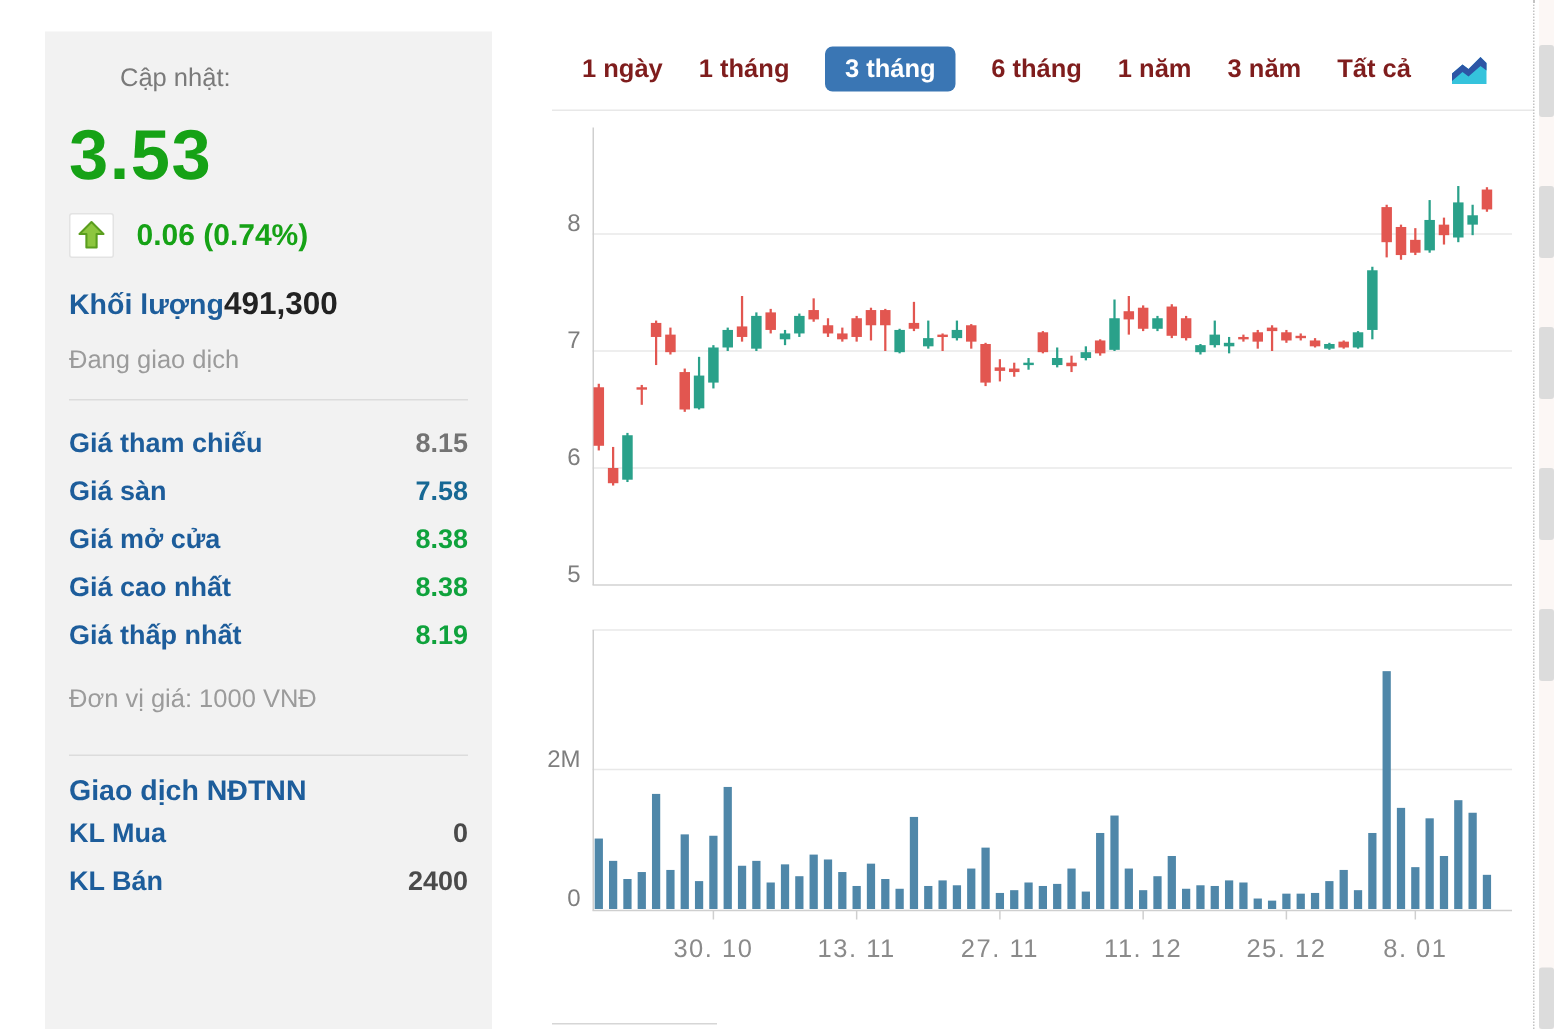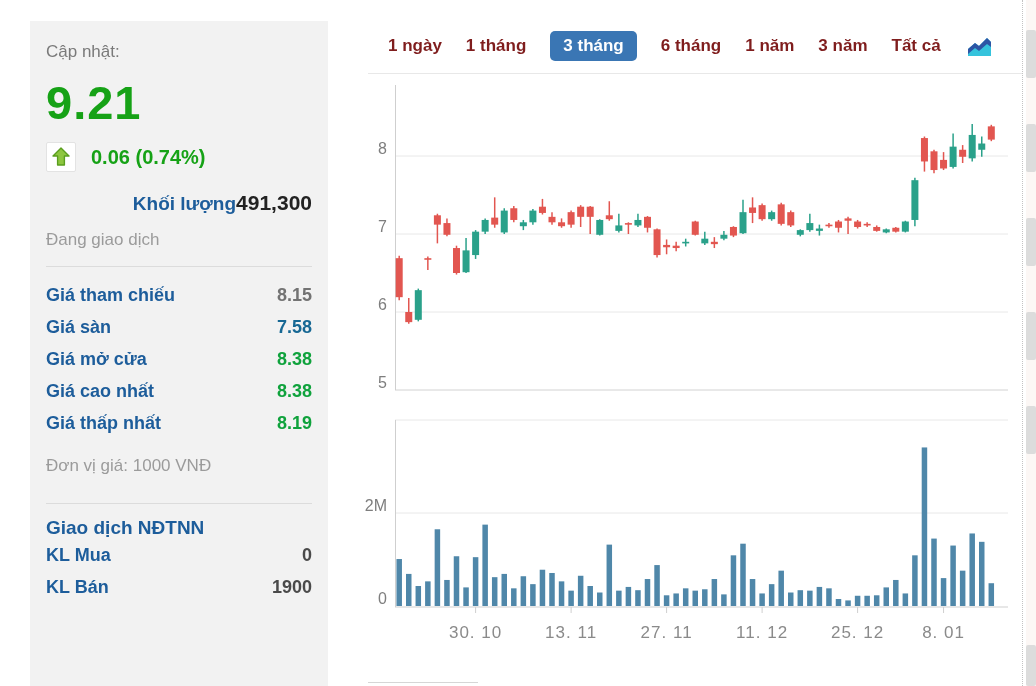--- a/index.html
+++ b/index.html
@@ -2,28 +2,28 @@
 <html><head>
 <meta charset="utf-8">
 <style>
   html,body{margin:0;padding:0;background:#fff;}
   #stage{position:relative;width:1036px;height:686px;overflow:hidden;background:#fff;
          font-family:"Liberation Sans", sans-serif;}
 
   
   #sidebar{position:absolute;left:30px;top:21px;width:298px;height:665px;
            background:#f2f2f2;box-sizing:border-box;padding:20px 16px 0 16px;}
-  .upd-label{font-size:17px;color:#7a7a7a;line-height:22px;}
+  .upd-label{font-size:17px;color:#7a7a7a;line-height:22px;margin-left:34px;}
   .upd-time{font-size:17px;color:#6f6f6f;line-height:23px;}
   .big-price{margin-top:16px;font-size:47px;font-weight:bold;color:#16a216;line-height:48px;letter-spacing:1px;}
   .change-row{margin-top:15px;display:flex;align-items:center;}
   .arrow-box{width:28px;height:28px;background:#fff;border:1px solid #e3e3e3;border-radius:2px;
              display:flex;align-items:center;justify-content:center;}
   .change-text{margin-left:15px;font-size:20px;font-weight:bold;color:#16a216;}
-  .vol-row{margin-top:19px;display:flex;justify-content:flex-end;align-items:baseline;}
+  .vol-row{margin-top:19px;display:flex;justify-content:flex-start;align-items:baseline;}
   .vol-label{font-size:19px;font-weight:bold;color:#1d5d9b;}
   .vol-value{font-size:21px;font-weight:bold;color:#222;}
   .status-text{margin-top:15px;font-size:17px;color:#9b9b9b;}
   .divider{margin-top:16px;border-top:1px solid #dcdcdc;height:0;}
   .rows-block{margin-top:12px;}
   .s-row{display:flex;justify-content:space-between;align-items:center;height:32px;}
   .s-row .lbl{font-size:18px;font-weight:bold;color:#1d5d9b;}
   .s-row .val{font-size:18px;font-weight:bold;}
   .unit-note{margin-top:17px;font-size:17px;color:#9b9b9b;}
   .divider2{margin-top:27px;border-top:1px solid #dcdcdc;height:0;}
@@ -49,21 +49,21 @@
   #right-strip{position:absolute;left:1026px;top:0;width:10px;height:686px;background:#fcf7f5;}
   .strip-block{position:absolute;left:0;width:10px;background:#dcdcdc;border-radius:2px;}
 </style>
 </head>
 <body>
 
 <div id="stage">
 
   <div id="sidebar">
     <div class="upd-label">Cập nhật:</div>
-    <div class="big-price">9.21</div>
+    <div class="big-price">3.53</div>
 
     <div class="change-row">
       <span class="arrow-box">
         <svg width="20" height="20" viewBox="0 0 20 20">
           <path d="M10 1 L18 9 L13.4 9 L13.4 18 L6.6 18 L6.6 9 L2 9 Z" fill="#8dc63f" stroke="#5a9e1e" stroke-width="1.4" stroke-linejoin="round"></path>
         </svg>
       </span>
       <span class="change-text">0.06 (0.74%)</span>
     </div>
 
@@ -102,21 +102,21 @@
     <div class="divider2"></div>
 
     <div class="foreign-header">Giao dịch NĐTNN</div>
     <div>
         <div class="f-row">
           <span class="lbl">KL Mua</span>
           <span class="val">0</span>
         </div>
         <div class="f-row">
           <span class="lbl">KL Bán</span>
-          <span class="val">1900</span>
+          <span class="val">2400</span>
         </div>
       </div>
   </div>
 
   <div id="tabs">
       <div class="tab">1 ngày</div>
       <div class="tab">1 tháng</div>
       <div class="tab active">3 tháng</div>
       <div class="tab">6 tháng</div>
       <div class="tab">1 năm</div>

